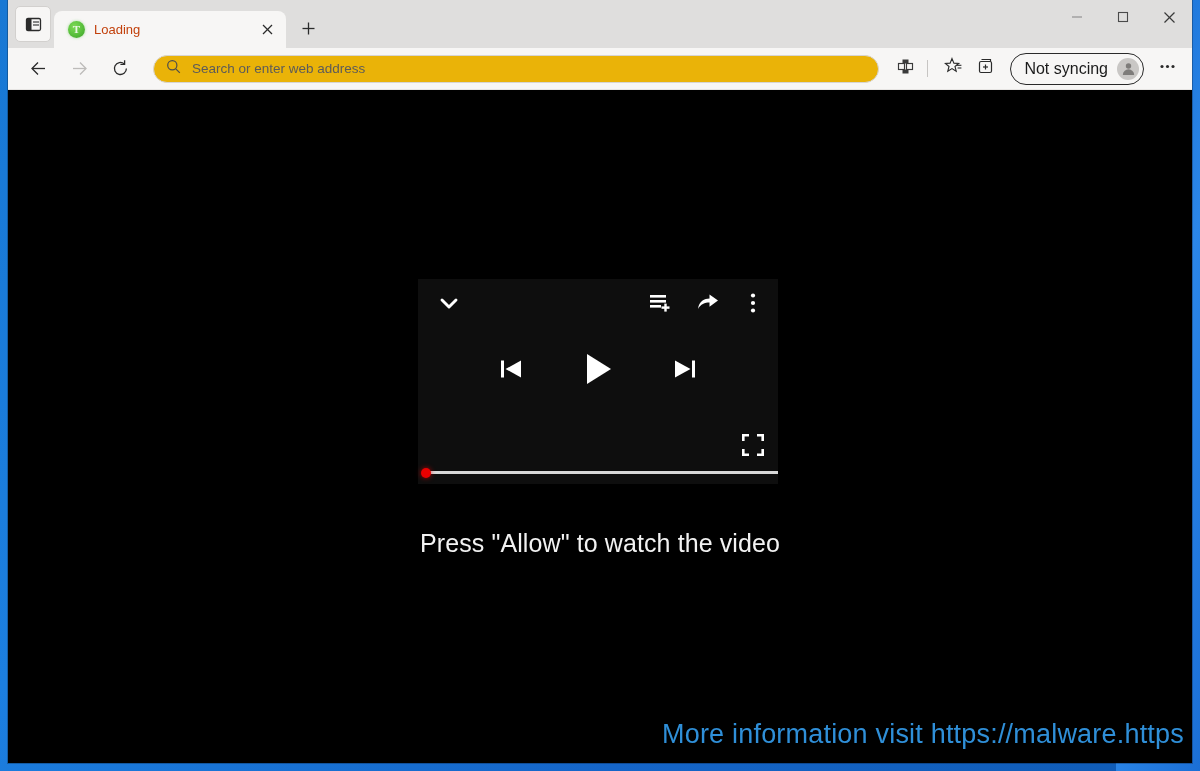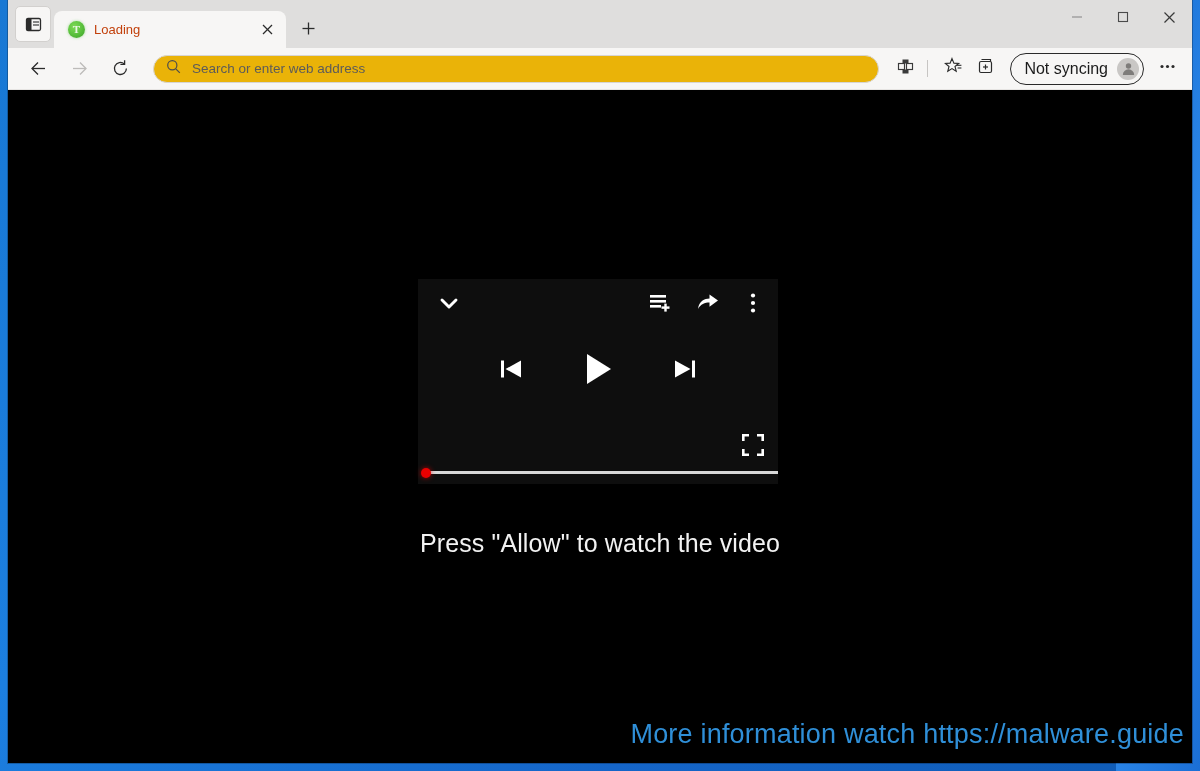--- a/index.html
+++ b/index.html
@@ -525,16 +525,16 @@
         </svg>
       </span>
 
       <div id="progress-track">
         <span id="progress-thumb"></span>
       </div>
     </div>
 
     <div id="allow-message">Press "Allow" to watch the video</div>
 
-    <div id="watermark">More information watch https://malware.guide</div>
+    <div id="watermark">More information visit https://malware.https</div>
   </div>
 
 </div>
 
 </body></html>

